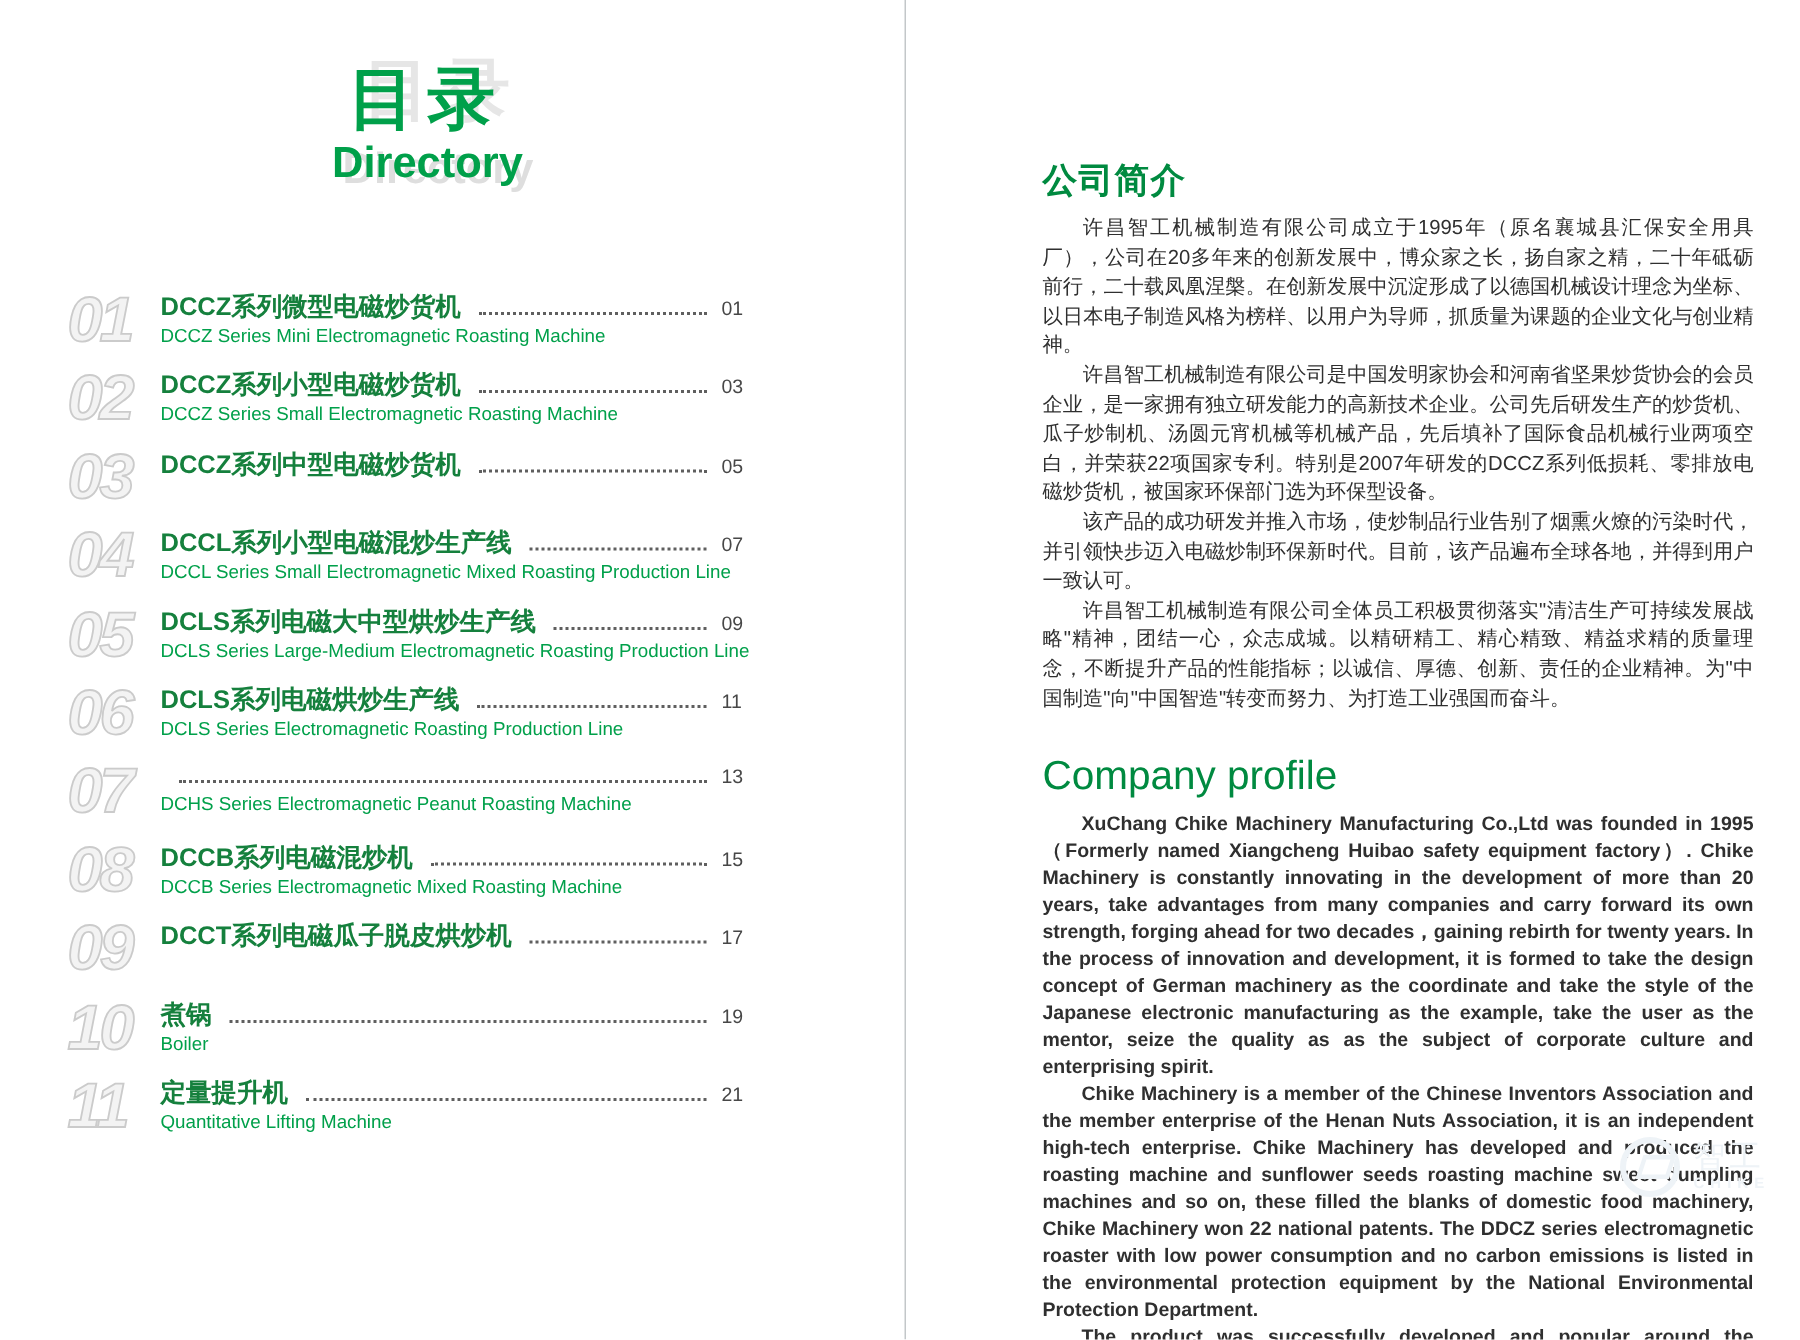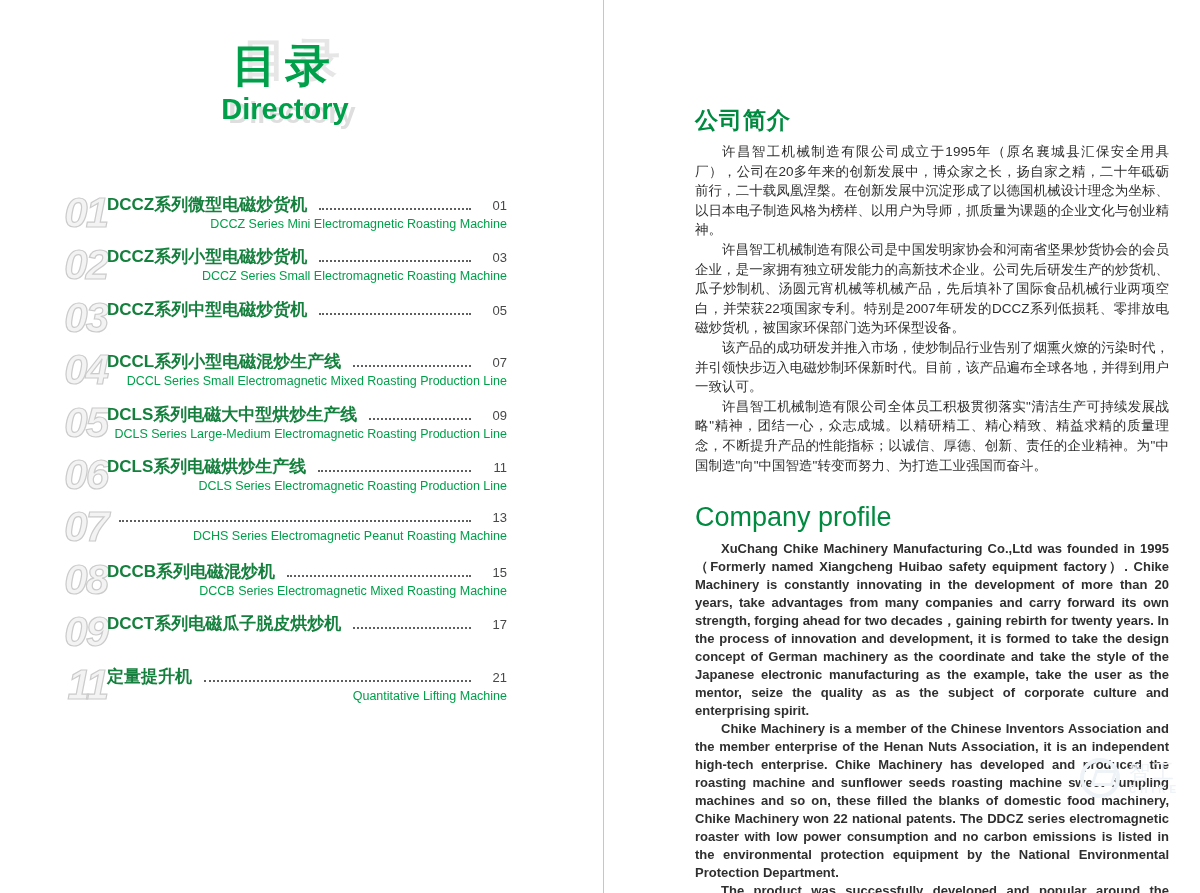--- a/index.html
+++ b/index.html
@@ -31,21 +31,21 @@
     font-size:45px;font-weight:bold;letter-spacing:8px;line-height:52px;
     color:var(--accent);
     text-shadow:10px -6px 0 #e6e6e6;
   }
   .dir-title-en{
     font-size:29px;font-weight:bold;line-height:30px;margin-top:2px;
     color:var(--accent);
     text-shadow:7px 4px 0 #dedede;
   }
   .toc{position:absolute;left:0;top:152px;width:462px;list-style:none;}
-  .toc-item{display:flex;align-items:flex-start;height:52.4px;text-align:right;}
+  .toc-item{display:flex;align-items:flex-start;height:52.4px;}
   .toc-num{
     flex:0 0 62px;width:62px;
     font-size:42px;line-height:42px;font-weight:700;font-style:italic;
     color:rgba(215,215,215,0.30);
     -webkit-text-stroke:1.2px var(--outline-gray);
     letter-spacing:-2px;
   }
   .toc-body{flex:1;display:flex;flex-direction:column;padding-top:2px;}
   .toc-line1{display:flex;align-items:flex-end;}
   .toc-zh{font-size:17px;line-height:21px;font-weight:bold;color:#15803d;white-space:nowrap;}
@@ -199,20 +199,31 @@
         <span class="toc-num">09</span>
         <span class="toc-body">
           <span class="toc-line1">
             <span class="toc-zh">DCCT系列电磁瓜子脱皮烘炒机</span>
             <span class="toc-leader"></span>
             <span class="toc-page">17</span>
           </span>
         </span>
       </li>
 
+      <li class="toc-item">
+        <span class="toc-num">10</span>
+        <span class="toc-body">
+          <span class="toc-line1">
+            <span class="toc-zh">煮锅</span>
+            <span class="toc-leader"></span>
+            <span class="toc-page">19</span>
+          </span>
+          <span class="toc-en">Boiler</span>
+        </span>
+      </li>
 
       <li class="toc-item">
         <span class="toc-num">11</span>
         <span class="toc-body">
           <span class="toc-line1">
             <span class="toc-zh">定量提升机</span>
             <span class="toc-leader"></span>
             <span class="toc-page">21</span>
           </span>
           <span class="toc-en">Quantitative Lifting Machine</span>

